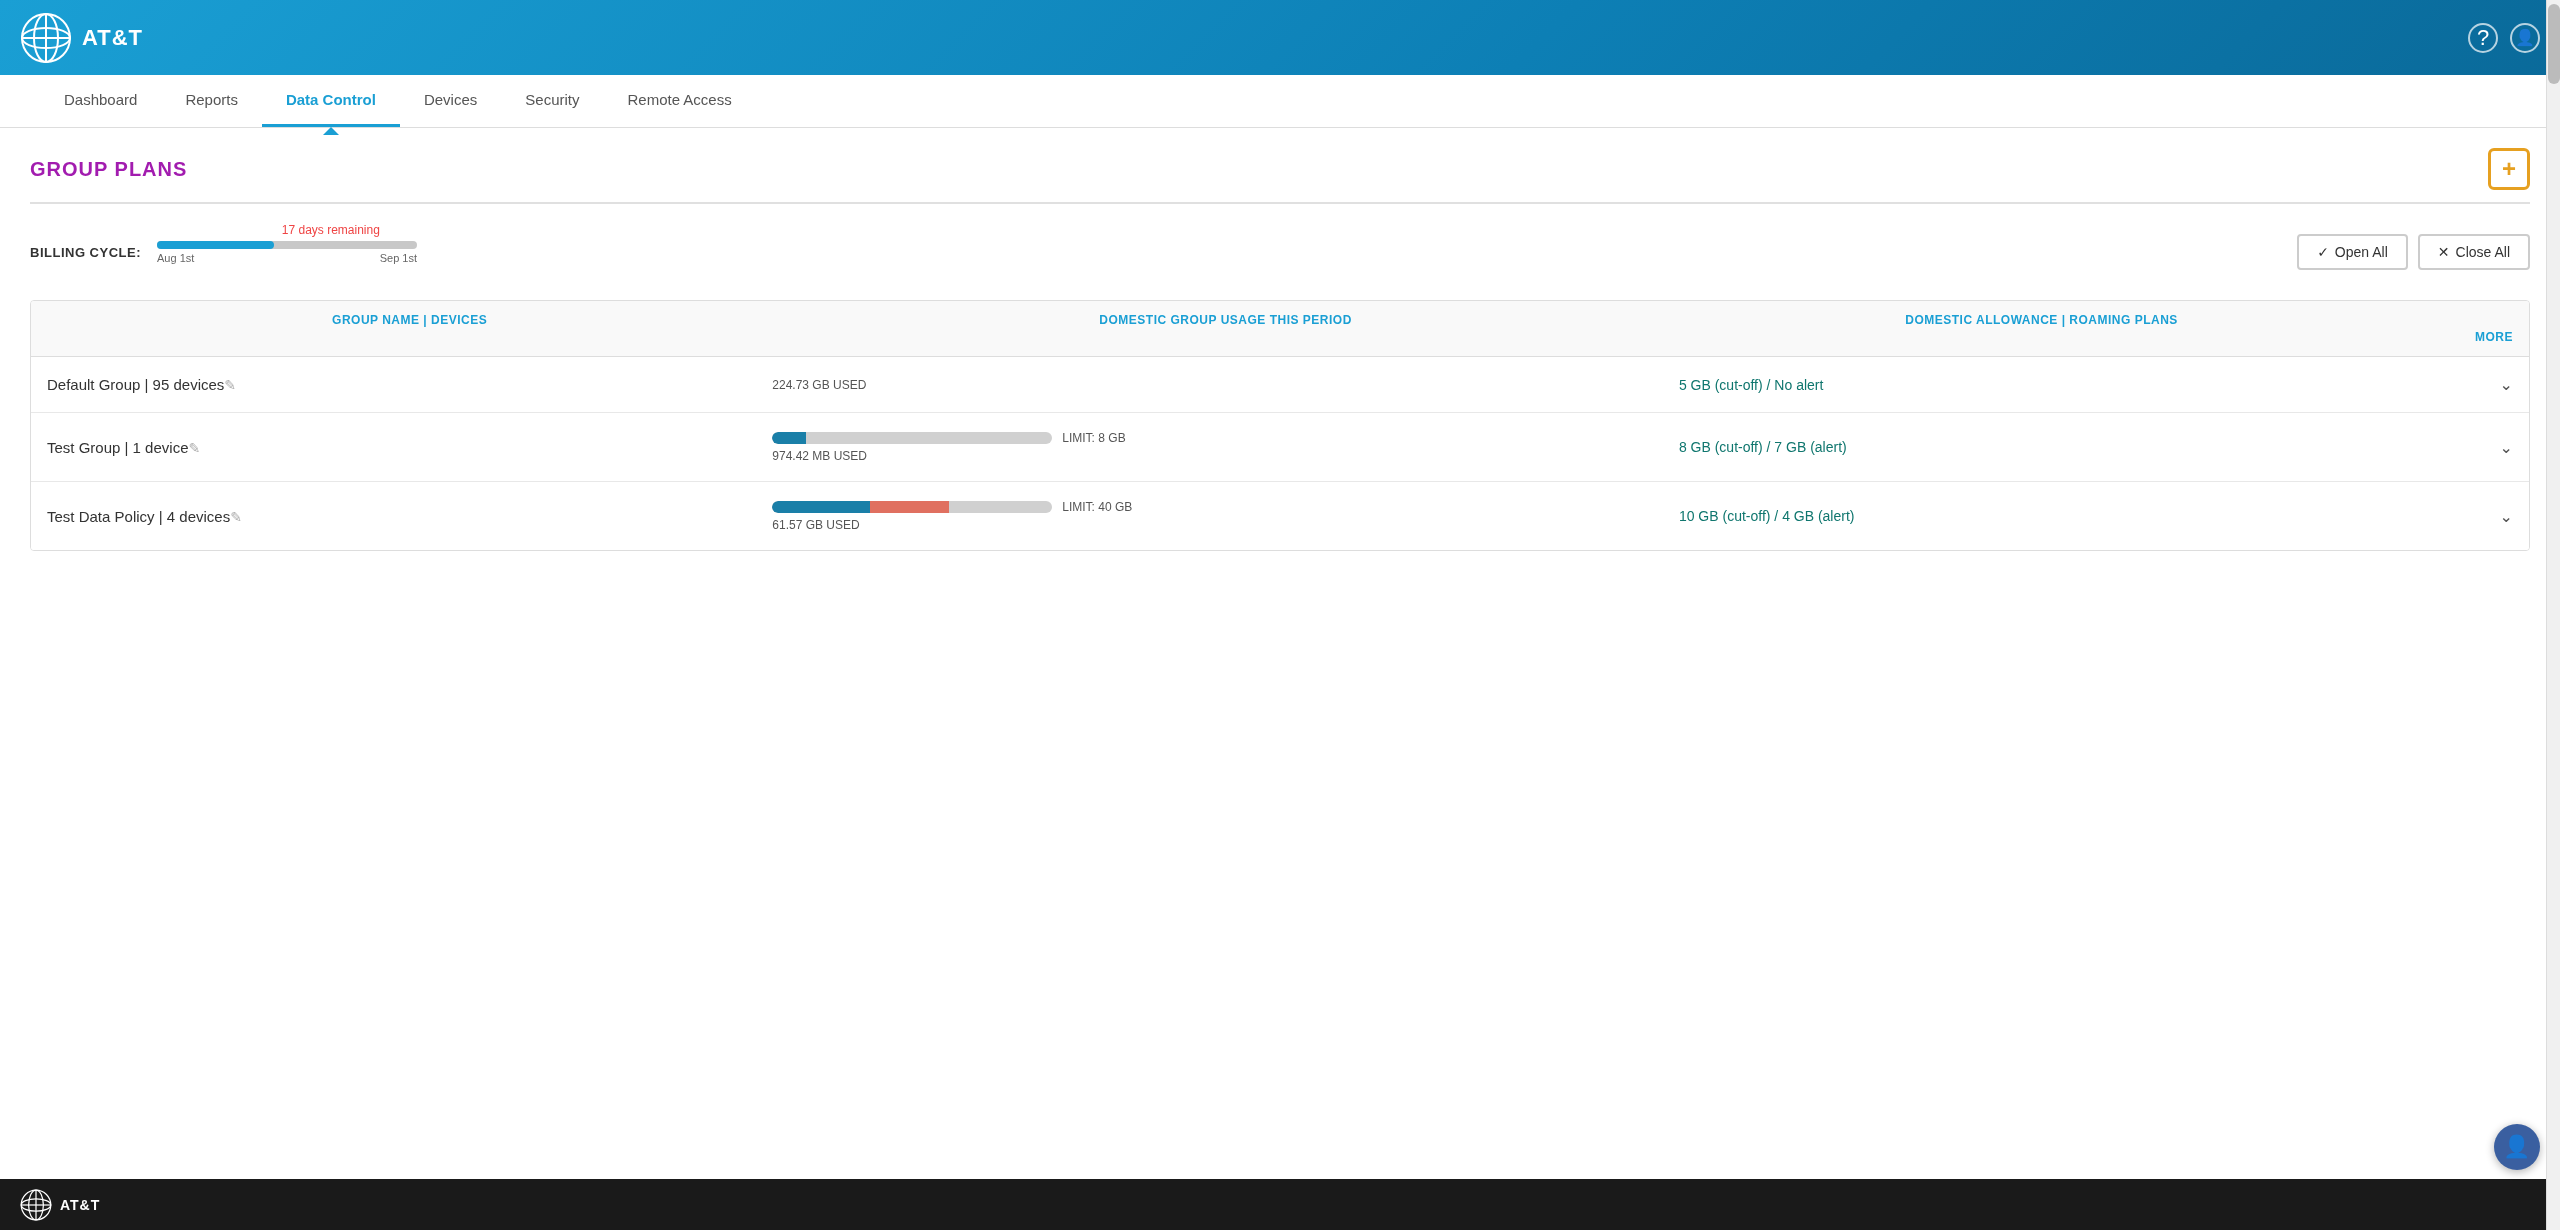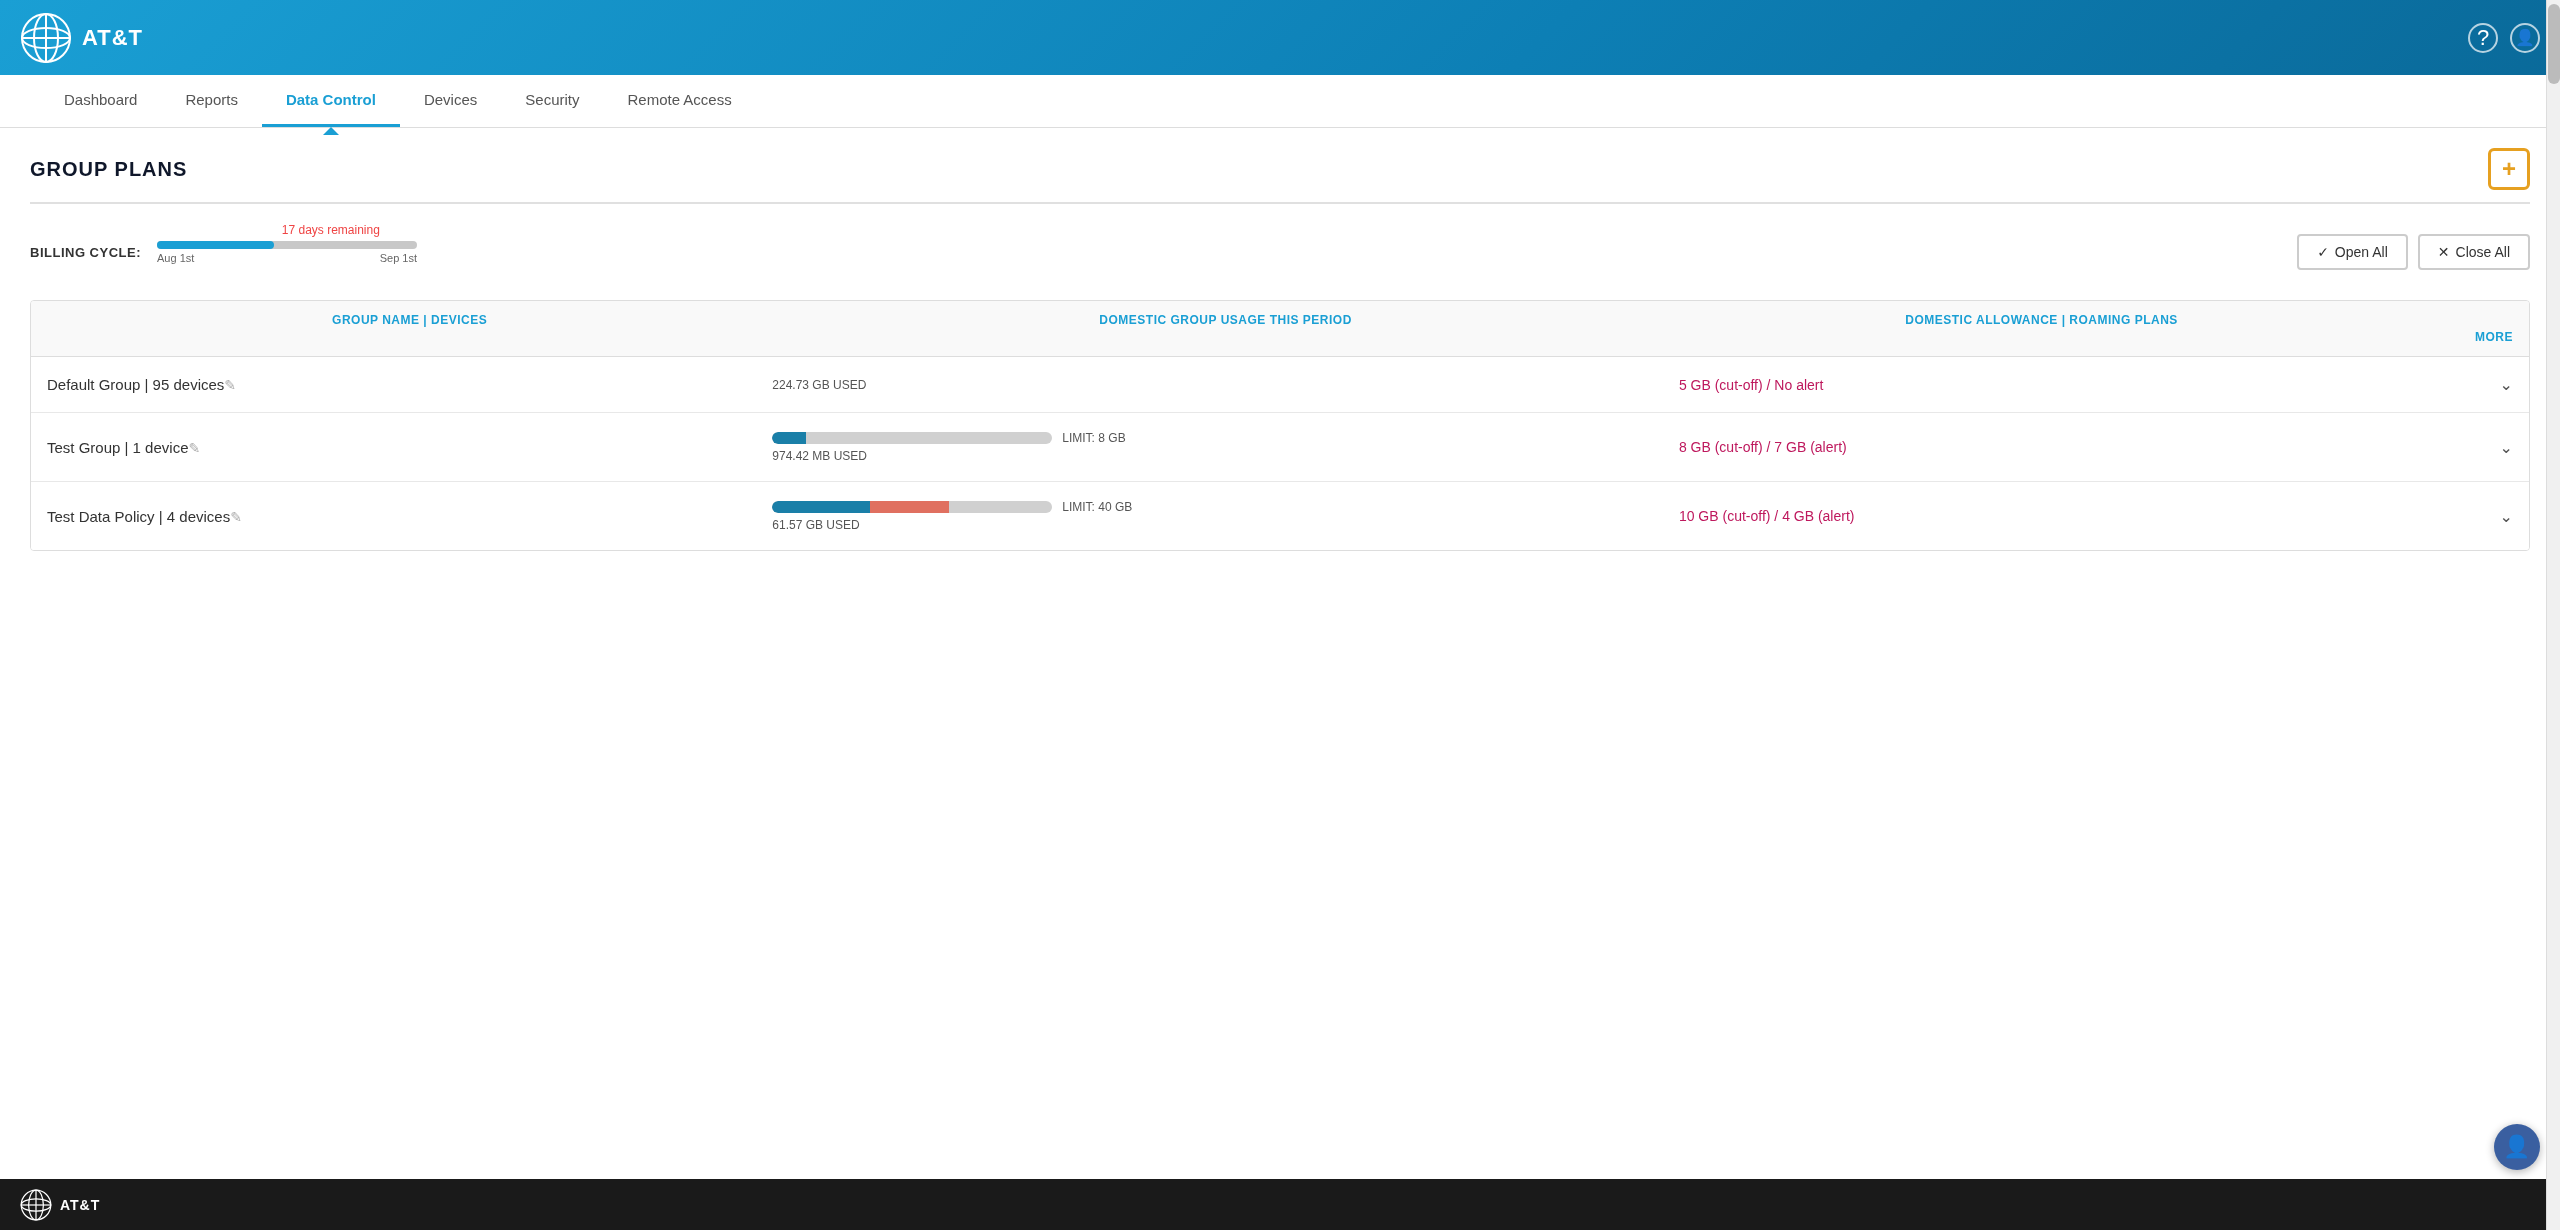--- a/index.html
+++ b/index.html
@@ -100,21 +100,21 @@
       display: flex;
       justify-content: space-between;
       align-items: center;
       margin-bottom: 20px;
       padding-bottom: 12px;
       border-bottom: 2px solid #e0e0e0;
     }
     .section-title {
       font-size: 20px;
       font-weight: bold;
-      color: #0f172a;
+      color: #a21caf;
       letter-spacing: 1px;
     }
     .add-button {
       width: 42px;
       height: 42px;
       border: 3px solid #e6a020;
       background: white;
       border-radius: 6px;
       display: flex;
       align-items: center;
@@ -272,21 +272,21 @@
       align-items: center;
       gap: 8px;
     }
     .limit-label {
       font-size: 12px;
       color: #555;
     }
 
     .allowance-cell {
       font-size: 14px;
-      color: #be185d;
+      color: #0f766e;
     }
 
     .expand-icon {
       color: #555;
       cursor: pointer;
       text-align: right;
       font-size: 16px;
     }
 
     

